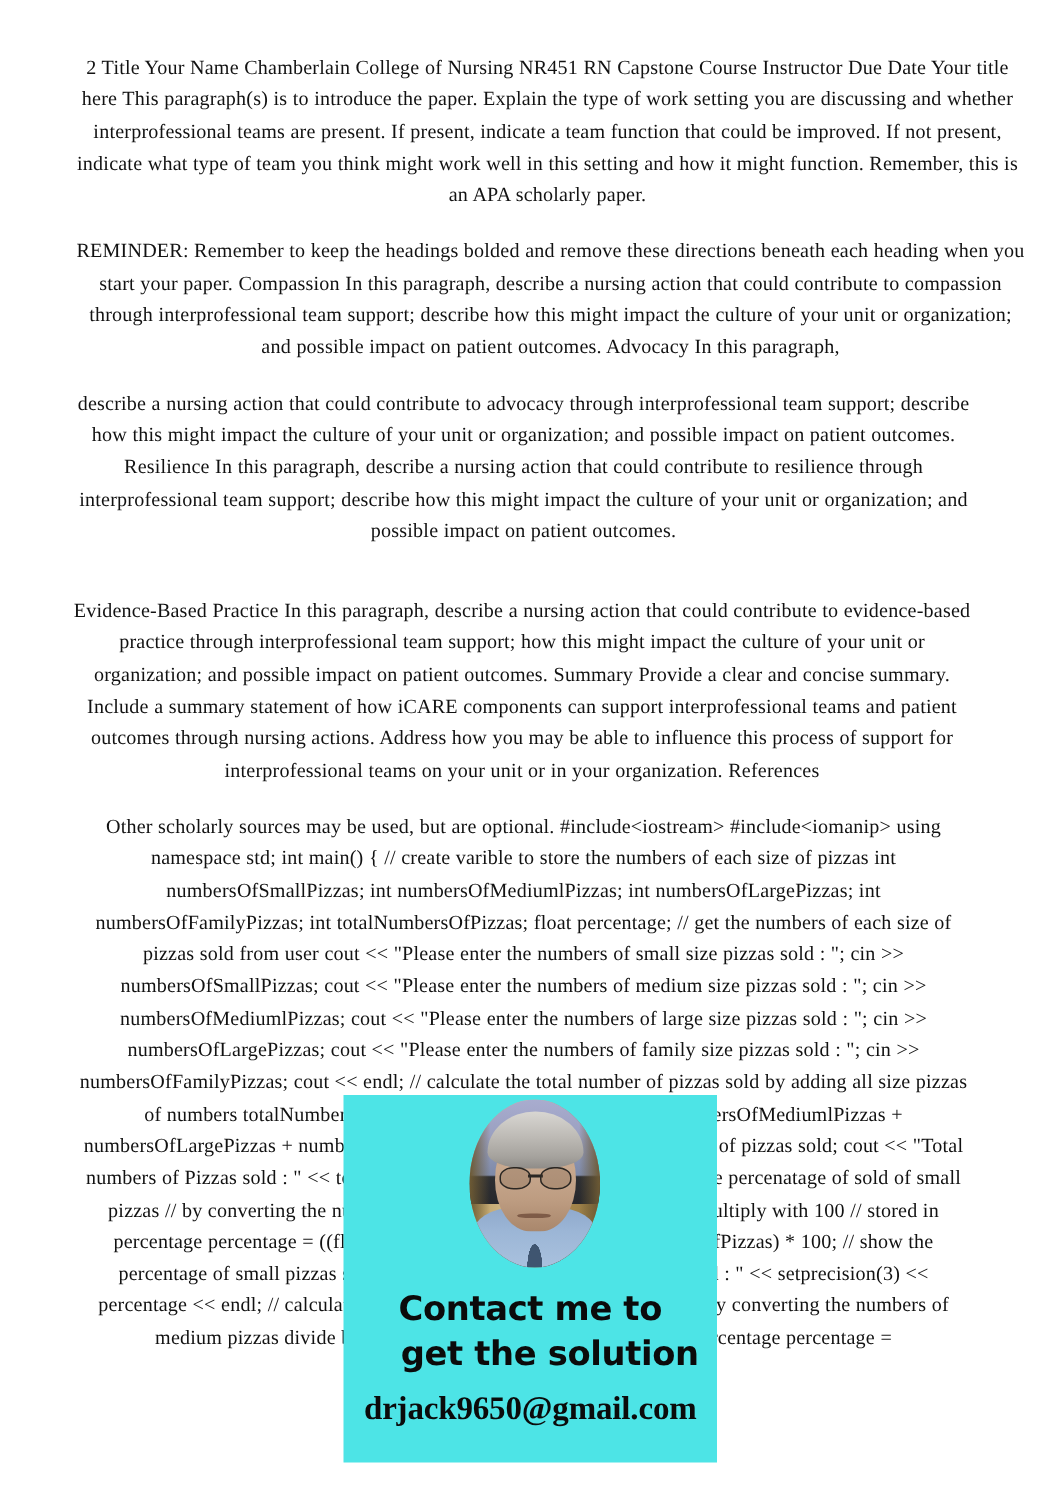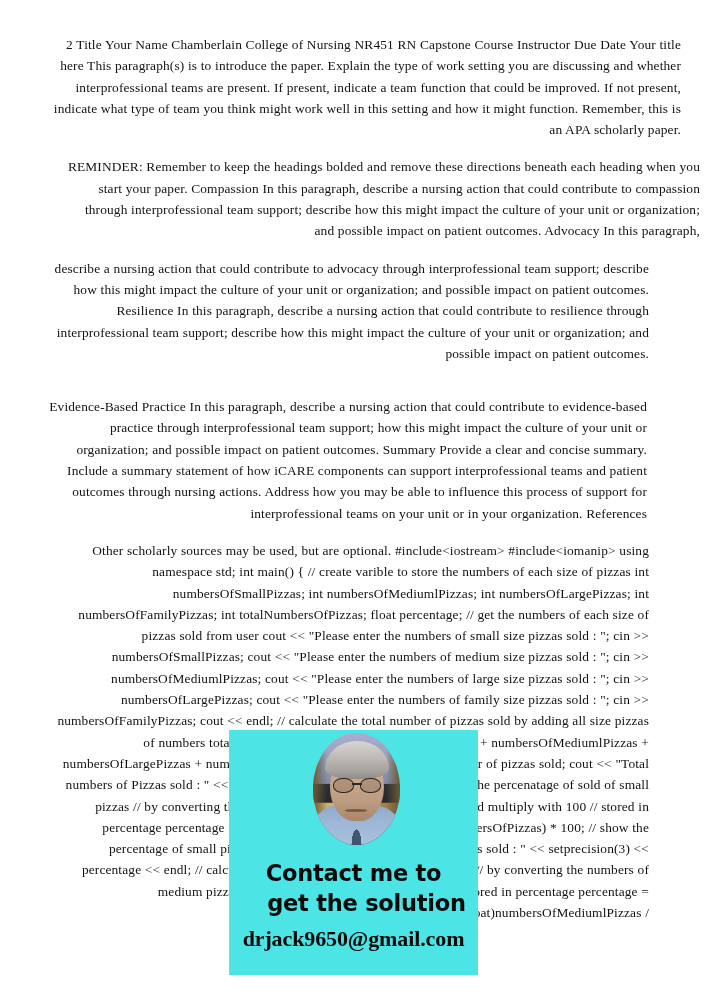--- a/index.html
+++ b/index.html
@@ -28,29 +28,29 @@
     left: 49px;
     top: 34px;
     width: 636px;
   }
 
   .para {
     margin: 0 0 16px 0;
     font-size: 13.4px;
     line-height: 21.3px;
     color: #121212;
-    text-align: right;
+    text-align: center;
     letter-spacing: 0.01em;
     word-spacing: 0.01em;
   }
   .para:last-child { margin-bottom: 0; }
 
   
   .p-intro      { width: 632px; }
-  .p-reminder   { width: 636px; margin-left: 15px; }
+  .p-reminder   { width: 636px; }
   .p-advocacy   { width: 600px; }
   .p-evidence   { width: 598px; margin-top: 32px; }
   .p-code       { width: 600px; }
 
   .forced-break { display: block; }
 
   
   .contact-overlay {
     position: absolute;
     left: 229px;

